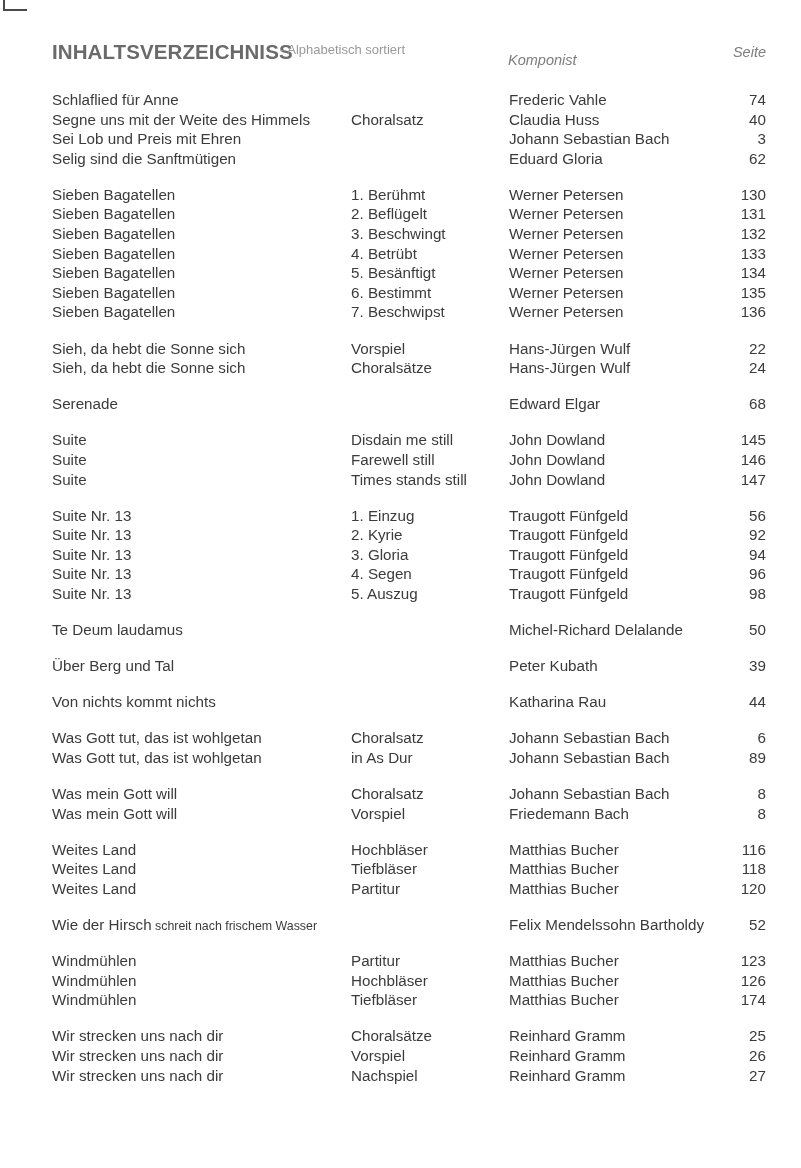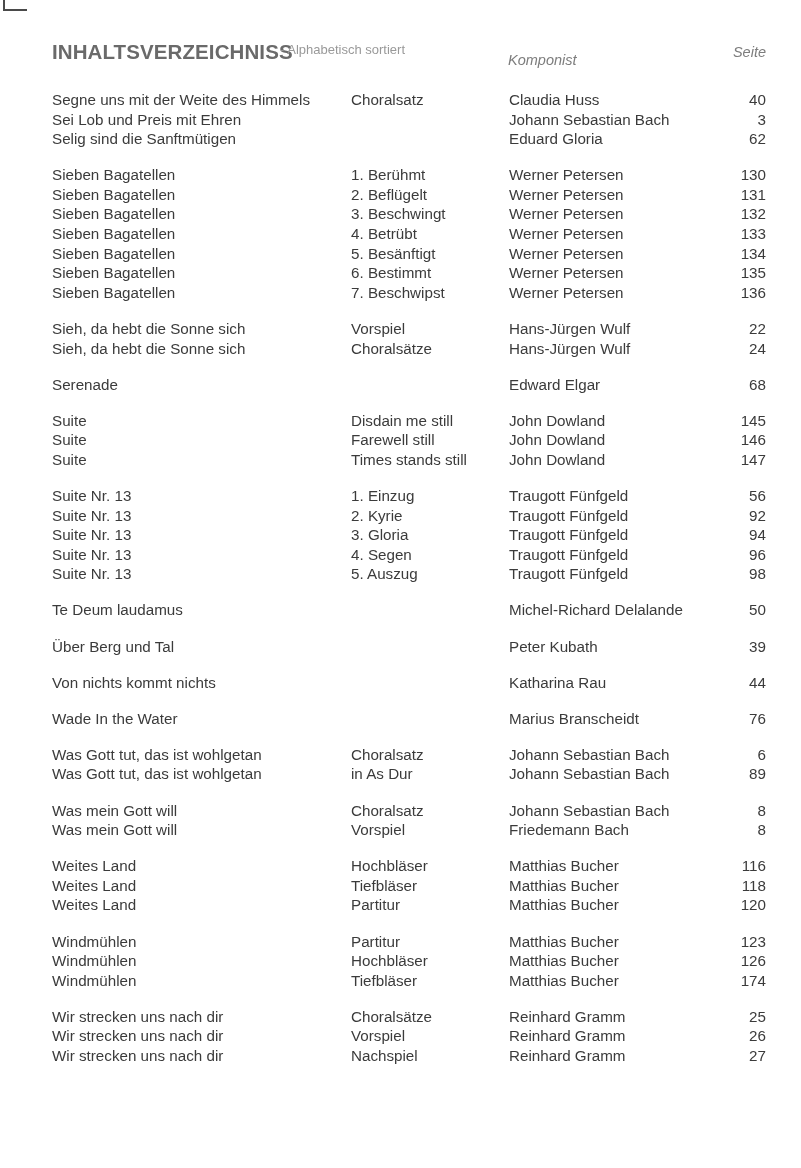--- a/index.html
+++ b/index.html
@@ -138,20 +138,26 @@
     <div class="header">
       <span class="header-title">INHALTSVERZEICHNISS</span>
       <span class="header-subtitle">- Alphabetisch sortiert</span>
       <span class="header-komponist">Komponist</span>
       <span class="header-seite">Seite</span>
     </div>
 
     <div class="groups" id="groups">
         <div class="group">
           <div class="row">
+            <span class="c-title"><span>Schlaflied für Anne</span></span>
+            <span class="c-subtitle"></span>
+            <span class="c-composer">Frederic Vahle</span>
+            <span class="c-page">74</span>
+          </div>
+          <div class="row">
             <span class="c-title"><span>Segne uns mit der Weite des Himmels</span></span>
             <span class="c-subtitle">Choralsatz</span>
             <span class="c-composer">Claudia Huss</span>
             <span class="c-page">40</span>
           </div>
           <div class="row">
             <span class="c-title"><span>Sei Lob und Preis mit Ehren</span></span>
             <span class="c-subtitle"></span>
             <span class="c-composer">Johann Sebastian Bach</span>
             <span class="c-page">3</span>
@@ -300,28 +306,20 @@
         <div class="group">
           <div class="row">
             <span class="c-title"><span>Von nichts kommt nichts</span></span>
             <span class="c-subtitle"></span>
             <span class="c-composer">Katharina Rau</span>
             <span class="c-page">44</span>
           </div>
         </div>
         <div class="group">
           <div class="row">
-            <span class="c-title"><span>Wade In the Water</span></span>
-            <span class="c-subtitle"></span>
-            <span class="c-composer">Marius Branscheidt</span>
-            <span class="c-page">76</span>
-          </div>
-        </div>
-        <div class="group">
-          <div class="row">
             <span class="c-title"><span>Was Gott tut, das ist wohlgetan</span></span>
             <span class="c-subtitle">Choralsatz</span>
             <span class="c-composer">Johann Sebastian Bach</span>
             <span class="c-page">6</span>
           </div>
           <div class="row">
             <span class="c-title"><span>Was Gott tut, das ist wohlgetan</span></span>
             <span class="c-subtitle">in As Dur</span>
             <span class="c-composer">Johann Sebastian Bach</span>
             <span class="c-page">89</span>
@@ -356,20 +354,28 @@
           </div>
           <div class="row">
             <span class="c-title"><span>Weites Land</span></span>
             <span class="c-subtitle">Partitur</span>
             <span class="c-composer">Matthias Bucher</span>
             <span class="c-page">120</span>
           </div>
         </div>
         <div class="group">
           <div class="row">
+            <span class="c-title"><span>Wie der Hirsch</span><span class="small"> schreit nach frischem Wasser</span></span>
+            <span class="c-subtitle"></span>
+            <span class="c-composer">Felix Mendelssohn Bartholdy</span>
+            <span class="c-page">52</span>
+          </div>
+        </div>
+        <div class="group">
+          <div class="row">
             <span class="c-title"><span>Windmühlen</span></span>
             <span class="c-subtitle">Partitur</span>
             <span class="c-composer">Matthias Bucher</span>
             <span class="c-page">123</span>
           </div>
           <div class="row">
             <span class="c-title"><span>Windmühlen</span></span>
             <span class="c-subtitle">Hochbläser</span>
             <span class="c-composer">Matthias Bucher</span>
             <span class="c-page">126</span>

